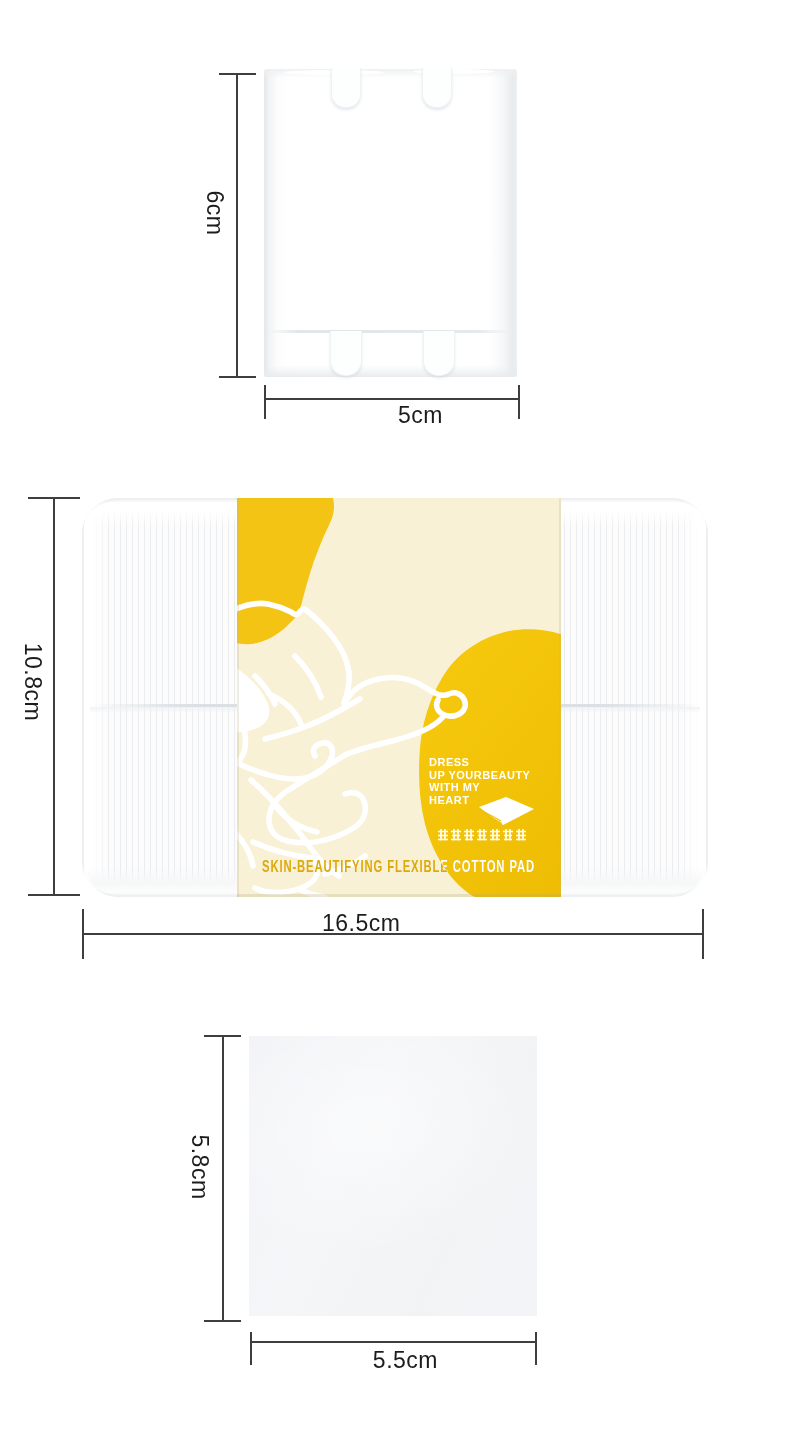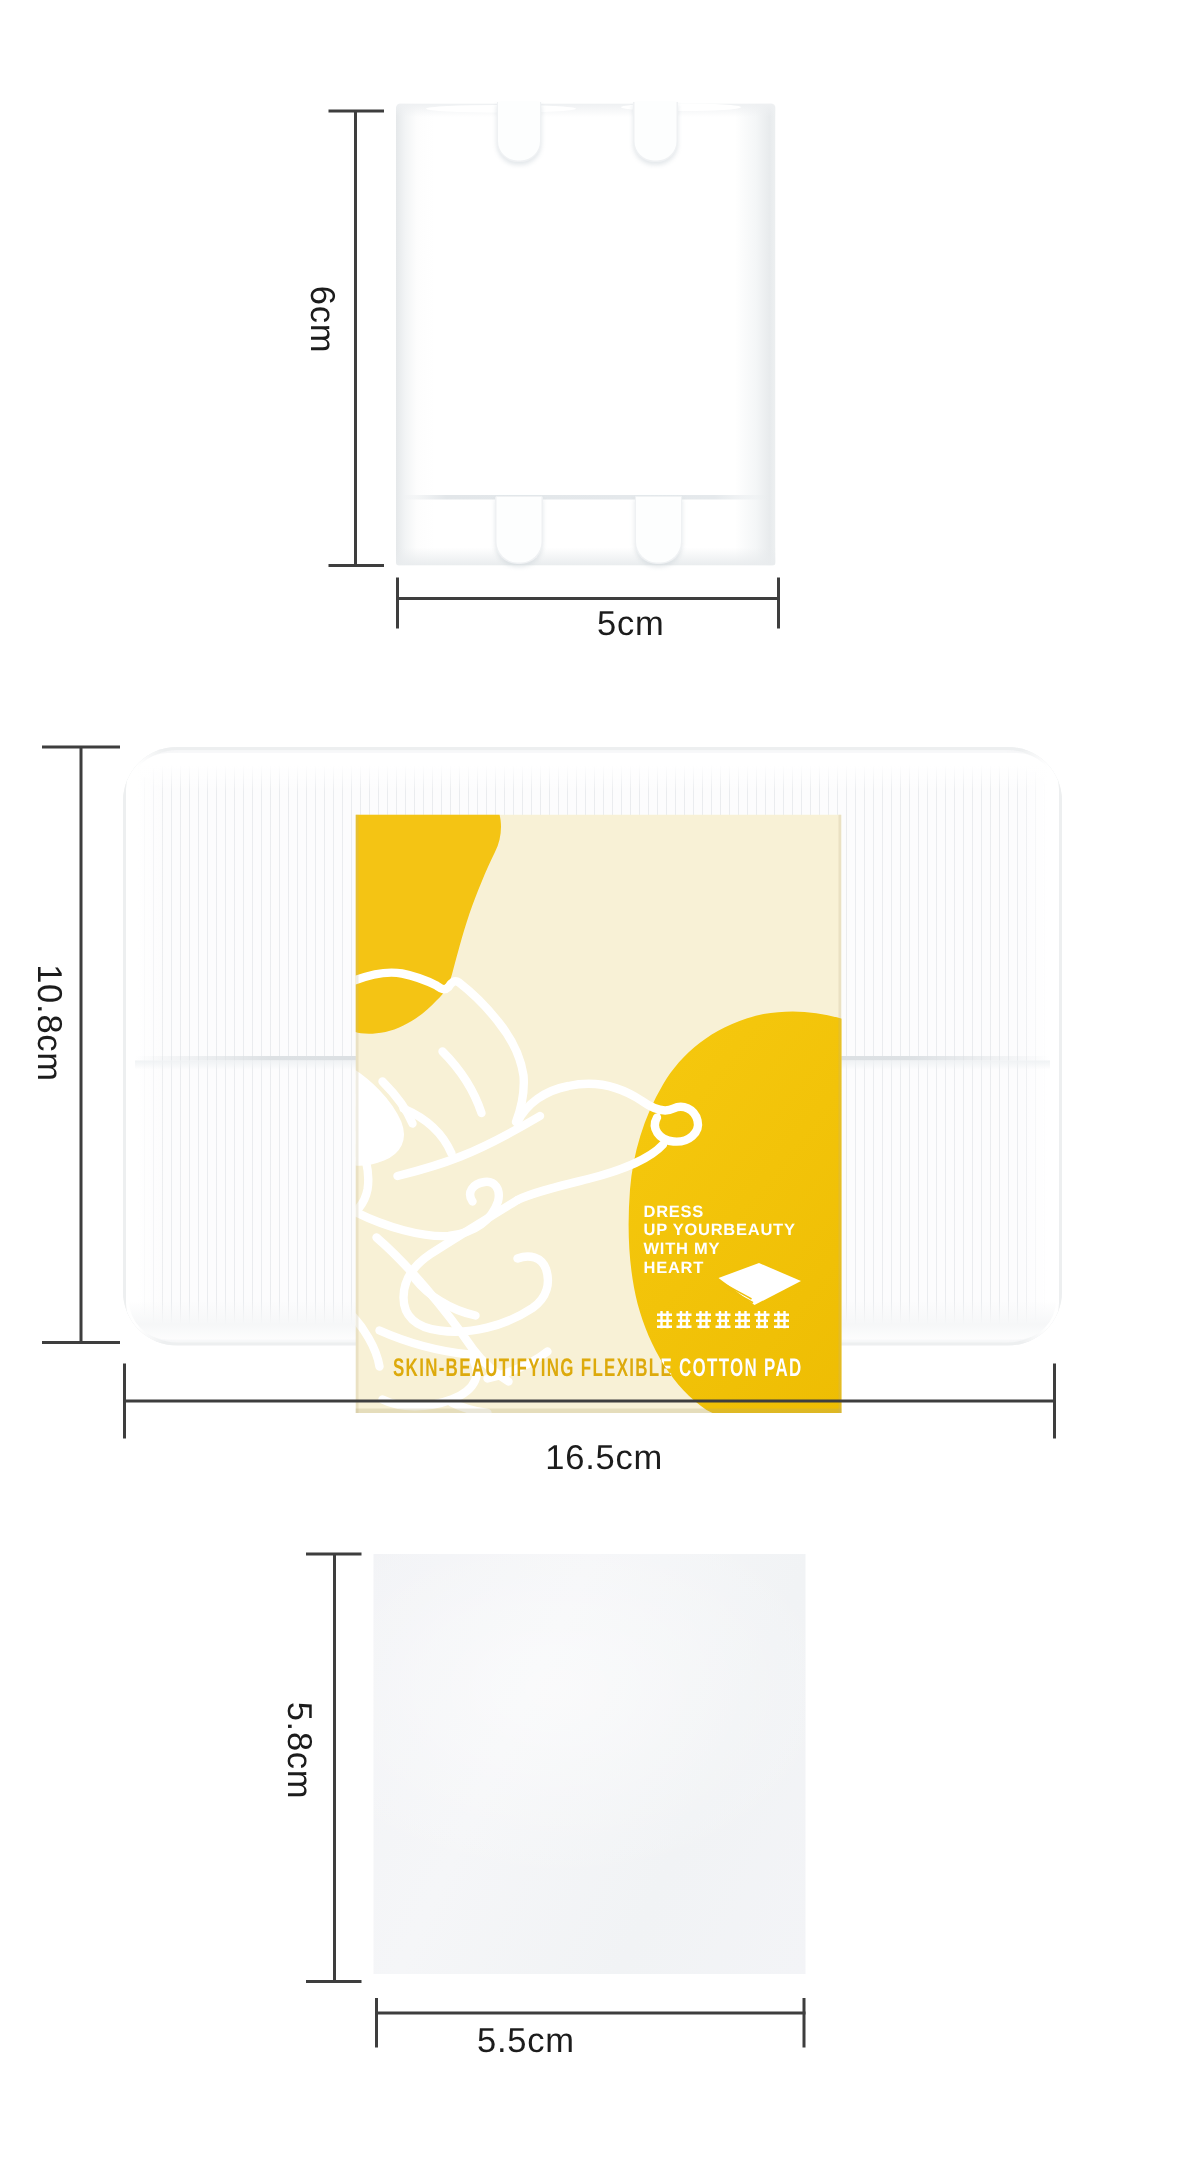--- a/index.html
+++ b/index.html
@@ -55,21 +55,21 @@
     <div class="abs" style="left:598px;top:2px;width:26px;height:395px;background:linear-gradient(270deg,#ffffff 30%,rgba(255,255,255,0) 100%);border-radius:0 34px 34px 0;"></div>
 
     <div class="abs" style="left:4px;top:4px;width:618px;height:26px;background:linear-gradient(180deg,#ffffff 0,#ffffff 8px,rgba(255,255,255,0) 26px);border-radius:32px 32px 0 0;"></div>
 
     <div class="abs" style="left:4px;top:369px;width:618px;height:26px;background:linear-gradient(0deg,#fdfdfd 0,#f6f7f8 10px,rgba(255,255,255,0) 26px);border-radius:0 0 32px 32px;"></div>
 
     <div class="abs" style="left:8px;top:206px;width:610px;height:3px;background:linear-gradient(90deg,rgba(216,220,224,0) 0,#dde1e4 15%,#d8dcdf 50%,#dde1e4 85%,rgba(216,220,224,0) 100%);"></div>
     <div class="abs" style="left:8px;top:209px;width:610px;height:6px;background:linear-gradient(180deg,rgba(238,241,243,0.9) 0,rgba(255,255,255,0) 100%);"></div>
   </div>
 
-  <div class="abs" id="sleeve" style="left:237px;top:498px;width:324px;height:399px;margin-top:45px;">
+  <div class="abs" id="sleeve" style="left:237px;top:498px;width:324px;height:399px;">
   <svg width="324" height="399" viewBox="0 0 324 399" xmlns="http://www.w3.org/2000/svg">
     <defs>
       <linearGradient id="ovg" x1="0" y1="0" x2="1" y2="1">
         <stop offset="0" stop-color="#F6C90F"></stop>
         <stop offset="1" stop-color="#ECBA00"></stop>
       </linearGradient>
       <clipPath id="eggclip">
             <path d="M272,133 C300,128 330,134 352,150 C380,170 400,205 405,250 C410,300 395,350 368,380 C350,399 330,408 310,410 C280,413 255,408 234,397 C212,382 196,356 188,326 C182,302 181,276 183,250 C185,226 192,202 205,180 C218,158 240,140 272,133 Z"></path>
           </clipPath>
     </defs>
@@ -138,31 +138,31 @@
   <div class="abs dim" style="left:53px;top:498px;width:2px;height:398px;"></div>
   <div class="abs dim" style="left:28px;top:497px;width:52px;height:2px;"></div>
   <div class="abs dim" style="left:28px;top:894px;width:52px;height:2px;"></div>
 
   <div class="abs lbl" style="left:-12px;top:669px;width:90px;height:26px;line-height:26px;text-align:center;transform:rotate(90deg);">10.8cm</div>
 
   <div class="abs dim" style="left:83px;top:933px;width:621px;height:2px;"></div>
   <div class="abs dim" style="left:82px;top:909px;width:2px;height:50px;"></div>
   <div class="abs dim" style="left:702px;top:909px;width:2px;height:50px;"></div>
 
-  <div class="abs lbl" style="left:322px;top:958px;width:120px;text-align:right;">16.5cm</div>
+  <div class="abs lbl" style="left:322px;top:910px;width:120px;text-align:left;">16.5cm</div>
 
   <div class="abs" id="botpad" style="left:249px;top:1036px;width:288px;height:280px;background:
     radial-gradient(120% 85% at 42% 32%, rgba(255,255,255,0.5) 0%, rgba(255,255,255,0) 55%),
     linear-gradient(115deg, #f2f3f6 0%, #f5f6f8 35%, #f1f3f5 70%, #f3f4f7 100%);"></div>
 
   <div class="abs dim" style="left:222px;top:1036px;width:2px;height:285px;"></div>
   <div class="abs dim" style="left:204px;top:1035px;width:37px;height:2px;"></div>
   <div class="abs dim" style="left:204px;top:1320px;width:37px;height:2px;"></div>
 
   <div class="abs lbl" style="left:155px;top:1154px;width:90px;height:26px;line-height:26px;text-align:center;transform:rotate(90deg);">5.8cm</div>
 
   <div class="abs dim" style="left:251px;top:1341px;width:286px;height:2px;"></div>
   <div class="abs dim" style="left:250px;top:1332px;width:2px;height:33px;"></div>
   <div class="abs dim" style="left:535px;top:1332px;width:2px;height:33px;"></div>
 
-  <div class="abs lbl" style="left:318px;top:1347px;width:120px;text-align:left;">5.5cm</div>
+  <div class="abs lbl" style="left:318px;top:1347px;width:120px;text-align:right;">5.5cm</div>
 
 </div>
 
 </body></html>

